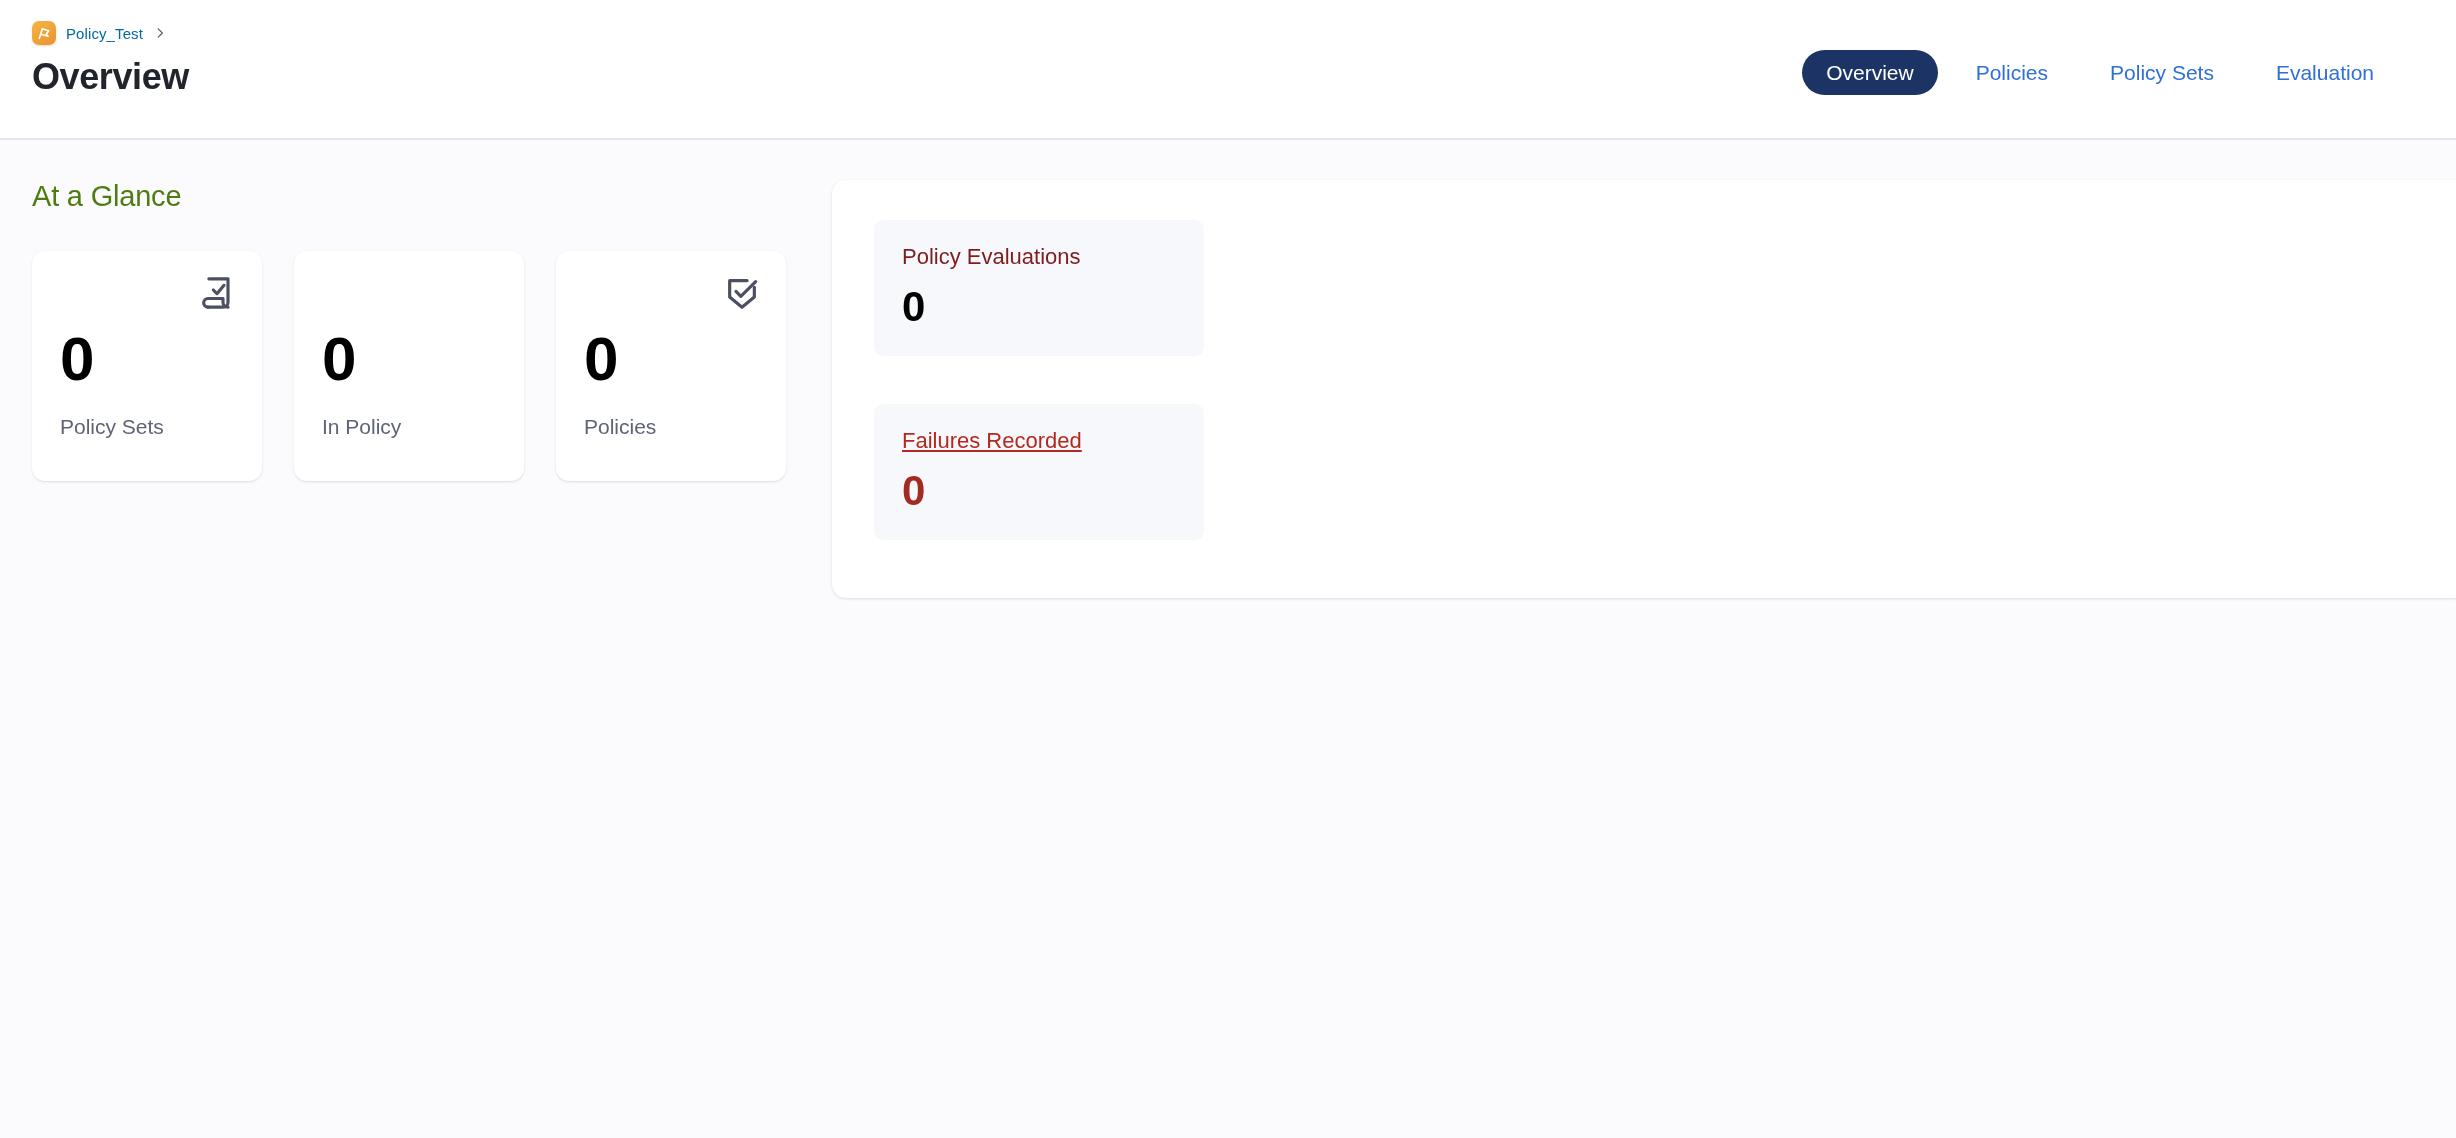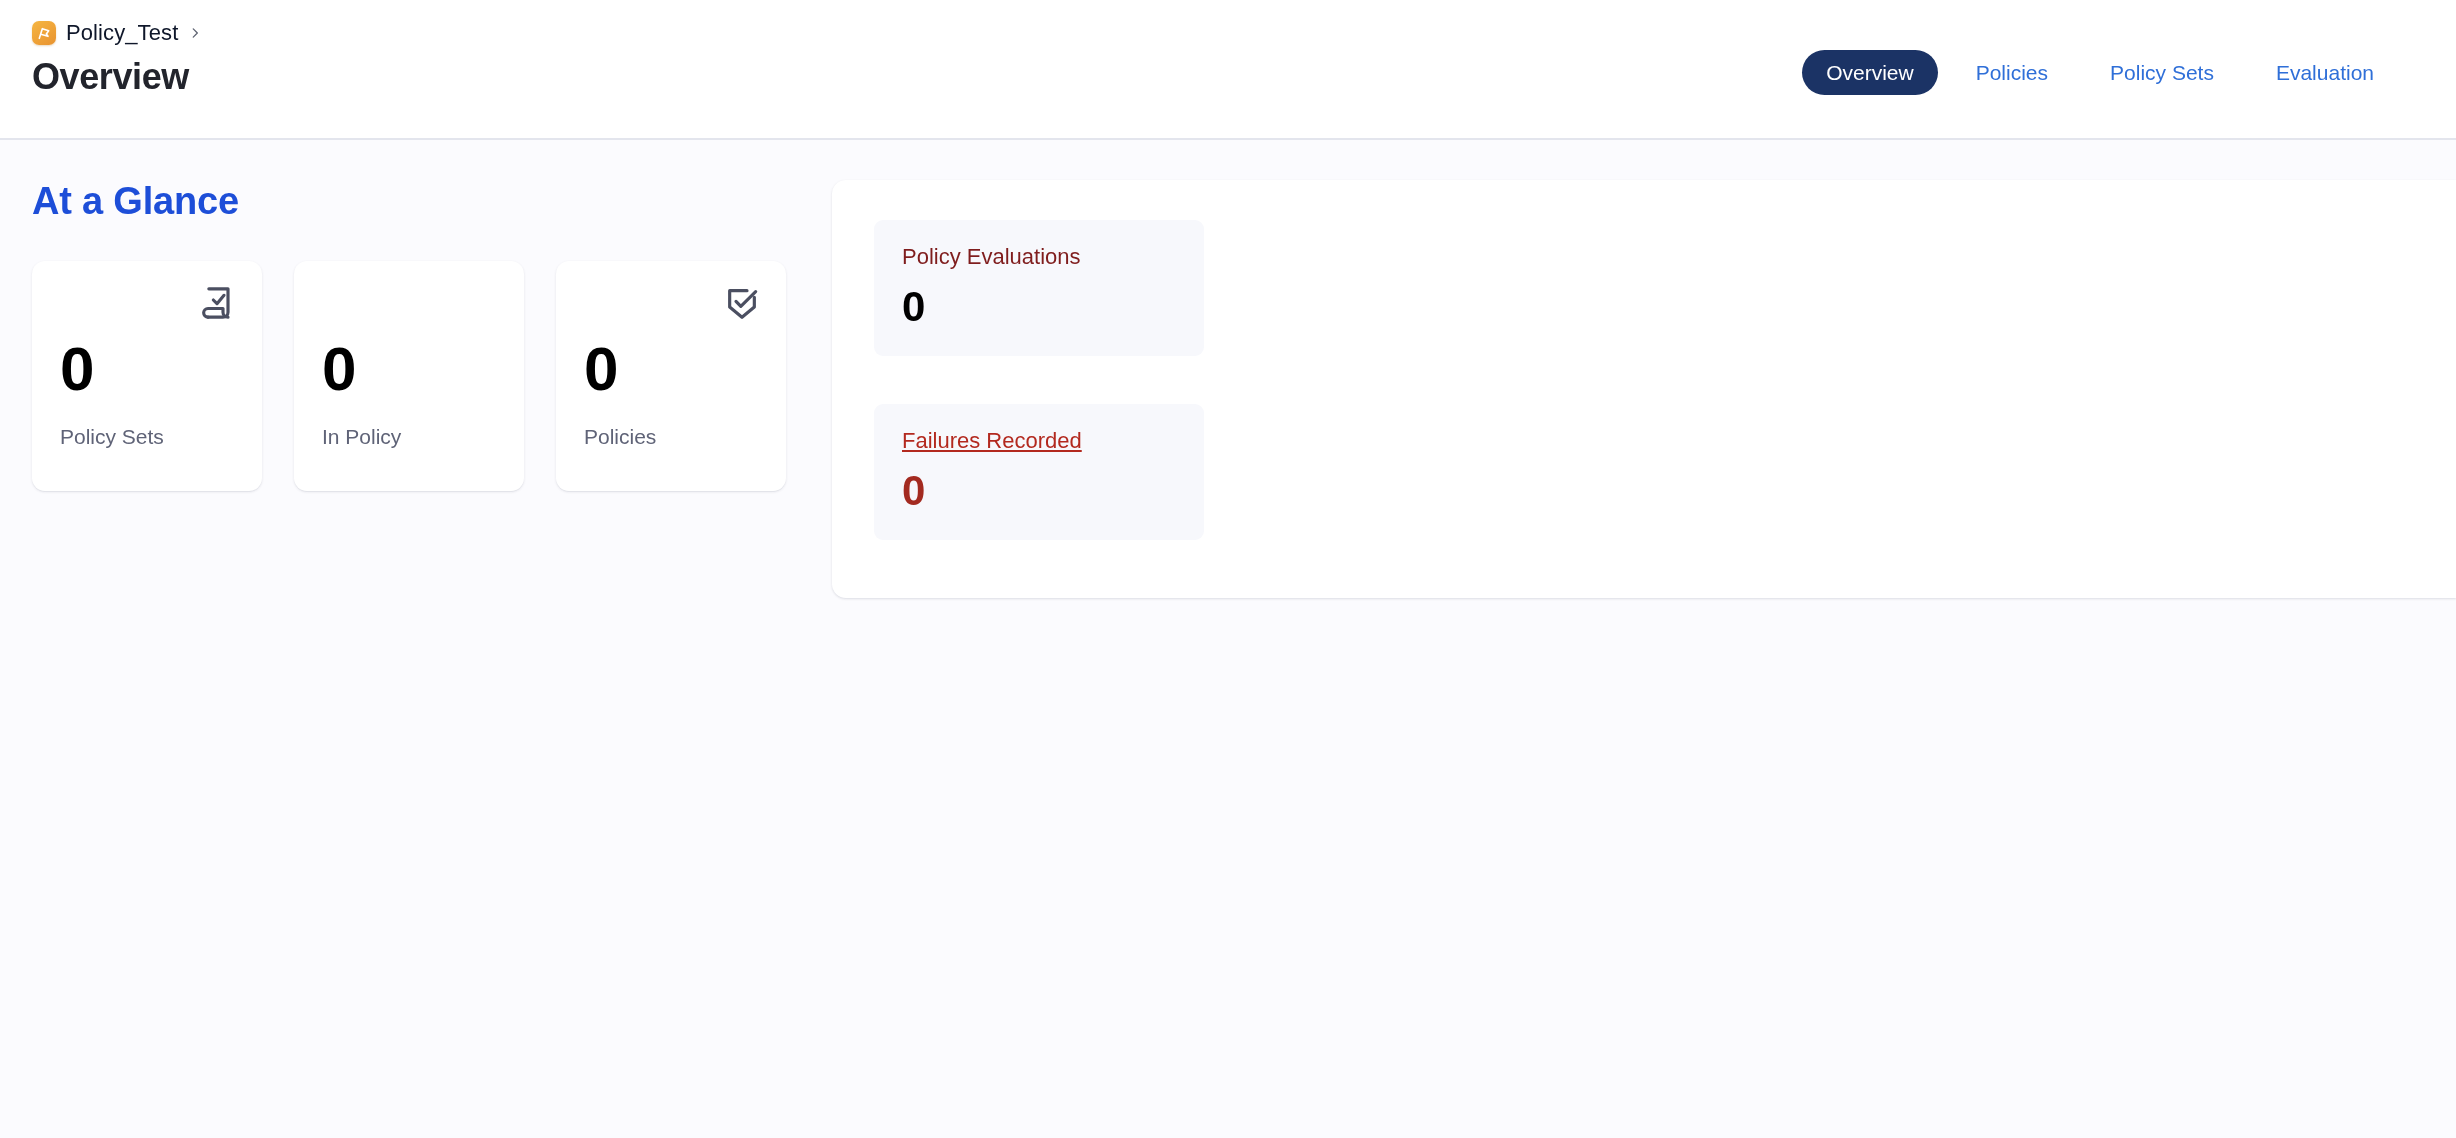--- a/index.html
+++ b/index.html
@@ -49,22 +49,22 @@
     border-radius: 7px;
     background: linear-gradient(145deg, #f5b642 0%, #f0a63a 45%, #e89330 100%);
     display: flex;
     align-items: center;
     justify-content: center;
     flex: 0 0 auto;
     box-shadow: 0 1px 2px rgba(170,110,20,0.25);
   }
 
   .breadcrumb-link {
-    font-size: 22px;
-    color: #0f172a;
+    font-size: 15px;
+    color: #0369a1;
     text-decoration: none;
     letter-spacing: 0.1px;
     white-space: nowrap;
   }
 
   .breadcrumb-chevron {
     display: flex;
     align-items: center;
     color: #5d6270;
   }
@@ -118,23 +118,23 @@
     padding: 40px 0 0 32px;
   }
 
   .pane-right {
     flex: 1 1 auto;
     padding: 40px 0 0 0;
     min-width: 0;
   }
 
   .section-title {
-    font-size: 38px;
-    font-weight: 700;
-    color: #1d4ed8;
+    font-size: 29px;
+    font-weight: 400;
+    color: #4d7c0f;
     letter-spacing: -0.2px;
     margin-bottom: 38px;
   }
 
   
   .stat-cards {
     display: flex;
     gap: 32px;
   }
 

